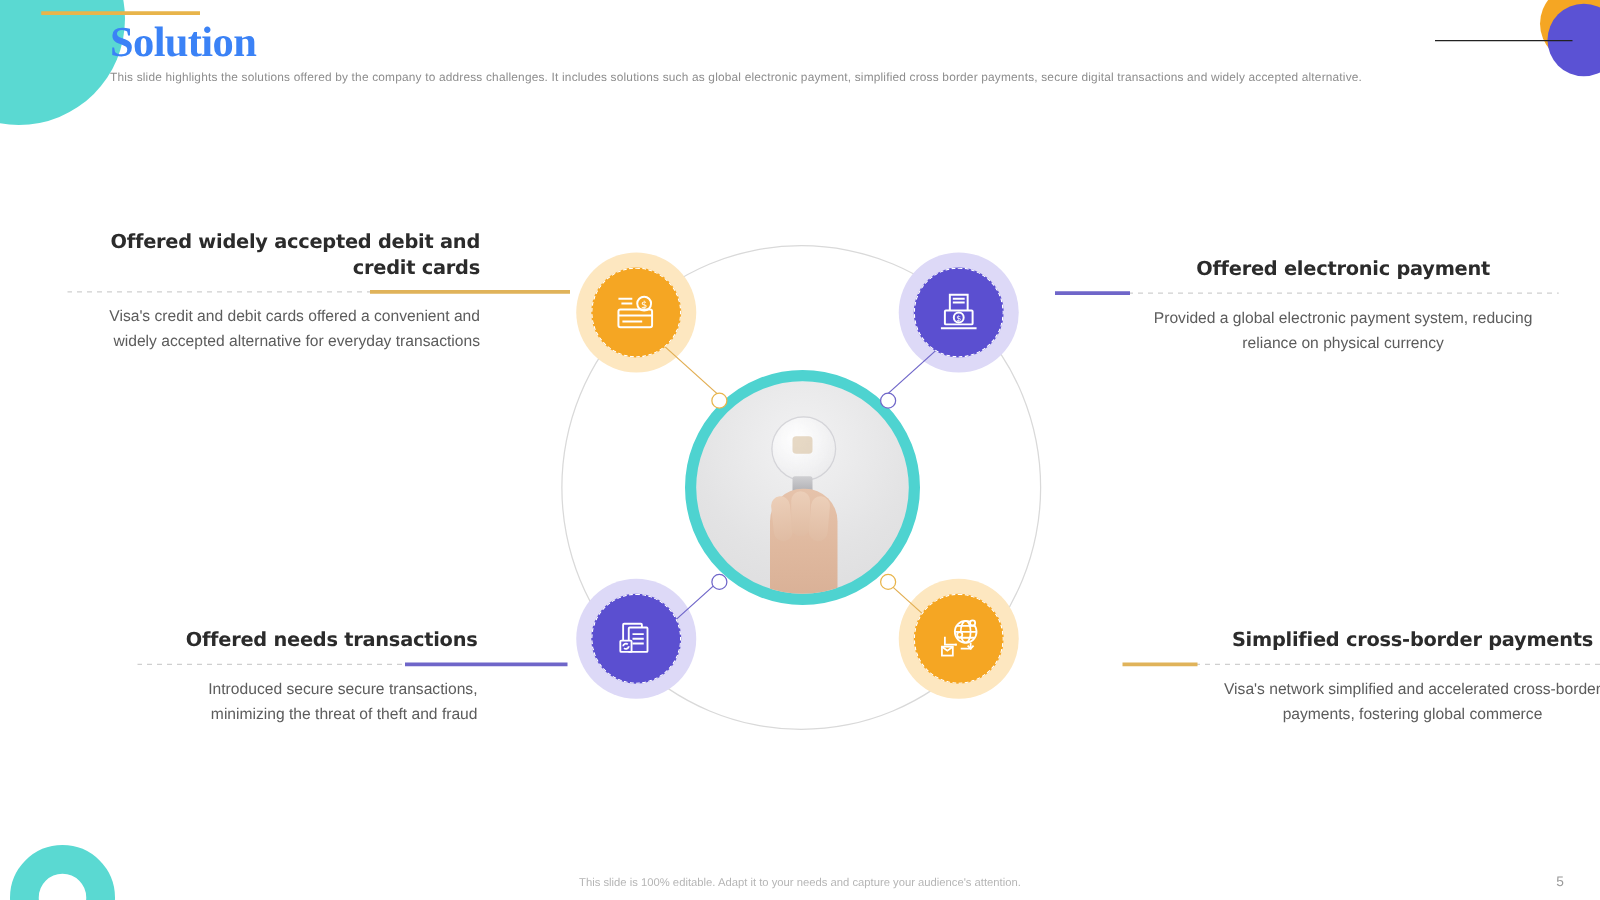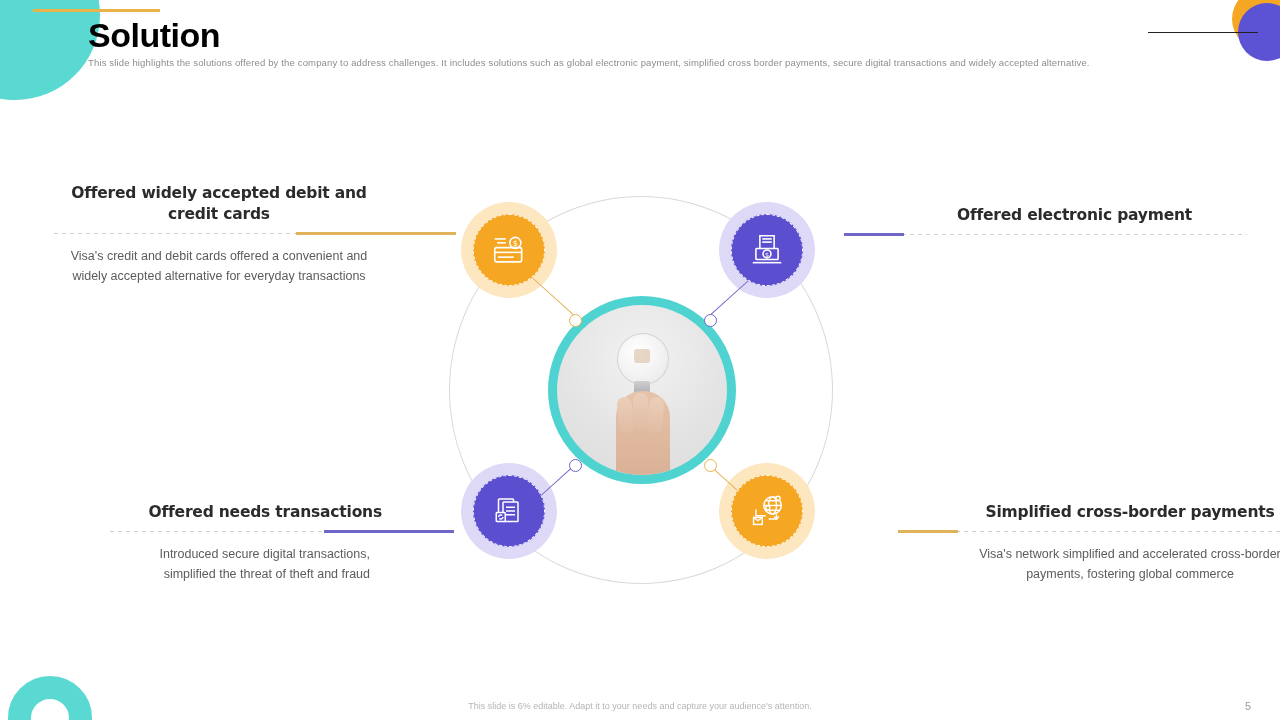--- a/index.html
+++ b/index.html
@@ -33,22 +33,22 @@
     background:#5b52d4;
   }
   .deco-thin-line{
     position:absolute;left:1148px;top:32px;width:110px;height:1px;background:#222;
   }
 
   
   .header{position:absolute;left:0;top:0;width:1280px;}
   .title{
     position:absolute;left:88px;top:16px;
-    font-size:34px;font-weight:bold;color:#000000;letter-spacing:-0.5px;
-    font-family:Liberation Sans, sans-serif;
+    font-size:34px;font-weight:bold;color:#3b82f6;letter-spacing:-0.5px;
+    font-family:Liberation Serif, serif;
   }
   .subtitle{
     position:absolute;left:88px;top:56px;width:1110px;
     font-size:9.5px;color:#8d8d8d;letter-spacing:0.15px;line-height:13px;
   }
 
   
   .footer-note{
     position:absolute;left:0;top:701px;width:1280px;text-align:center;
     font-size:9px;color:#b5b5b5;
@@ -137,32 +137,32 @@
   .line-gold{background:#e2ae52;}
   .line-purple{background:#6f66c9;}
 
   
   .tb{position:absolute;}
   .tb h3{
     margin:0;font-size:15.5px;font-weight:bold;color:#2b2b2b;line-height:21px;
     font-family:"DejaVu Sans", sans-serif;letter-spacing:-0.2px;
   }
   .tb p{
-    margin:12px;font-size:12.5px;color:#5c5c5c;line-height:19.5px;
+    margin:0;font-size:12.5px;color:#5c5c5c;line-height:19.5px;
   }
   .rule{position:relative;height:3px;margin:7px 0 9px 0;}
   .rule .dotted{
     position:absolute;top:1px;left:0;right:0;height:1px;
     background:repeating-linear-gradient(to right,#cfcfcf 0 4px,transparent 4px 8px);
   }
   .rule .solid{position:absolute;top:0;height:3px;}
   .solid-gold{background:#e0b35a;}
   .solid-purple{background:#6f66c9;}
 
-  .tb-tl{left:54px;top:183px;width:330px;text-align:center;}
+  .tb-tl{left:54px;top:183px;width:330px;text-align:right;}
   .tb-tl .rule .solid{right:-72px;width:160px;}
   .tb-tr{left:902px;top:205px;width:345px;text-align:center;}
   .tb-tr .rule .solid{left:-58px;width:60px;}
   .tb-bl{left:110px;top:502px;width:272px;text-align:right;}
   .tb-bl .rule .solid{right:-72px;width:130px;}
   .tb-br{left:956px;top:502px;width:348px;text-align:center;}
   .tb-br .rule .solid{left:-58px;width:60px;}
 
   .icon-svg{display:block;}
 </style>
@@ -191,29 +191,30 @@
     </div>
     <p>Visa's credit and debit cards offered a convenient and widely accepted alternative for everyday transactions</p>
   </div>
 
   <div class="tb tb-tr">
     <h3>Offered electronic payment</h3>
     <div class="rule">
       <div class="dotted"></div>
       <div class="solid solid-purple"></div>
     </div>
+    <p>Provided a global electronic payment system, reducing reliance on physical currency</p>
   </div>
 
   <div class="tb tb-bl">
     <h3>Offered needs transactions</h3>
     <div class="rule">
       <div class="dotted"></div>
       <div class="solid solid-purple"></div>
     </div>
-    <p>Introduced secure digital transactions, simplified the threat of theft and fraud</p>
+    <p>Introduced secure secure transactions, minimizing the threat of theft and fraud</p>
   </div>
 
   <div class="tb tb-br">
     <h3>Simplified cross-border payments</h3>
     <div class="rule">
       <div class="dotted"></div>
       <div class="solid solid-gold"></div>
     </div>
     <p>Visa's network simplified and accelerated cross-border payments, fostering global commerce</p>
   </div>
@@ -319,16 +320,16 @@
       <div class="bulb-filament"></div>
       <div class="bulb-base"></div>
       <div class="hand"></div>
       <div class="finger f1"></div>
       <div class="finger f2"></div>
       <div class="finger f3"></div>
     </div>
 
   </div>
 
-  <div class="footer-note">This slide is 6% editable. Adapt it to your needs and capture your audience's attention.</div>
+  <div class="footer-note">This slide is 100% editable. Adapt it to your needs and capture your audience's attention.</div>
   <div class="page-num">5</div>
 
 </div>
 
 </body></html>

